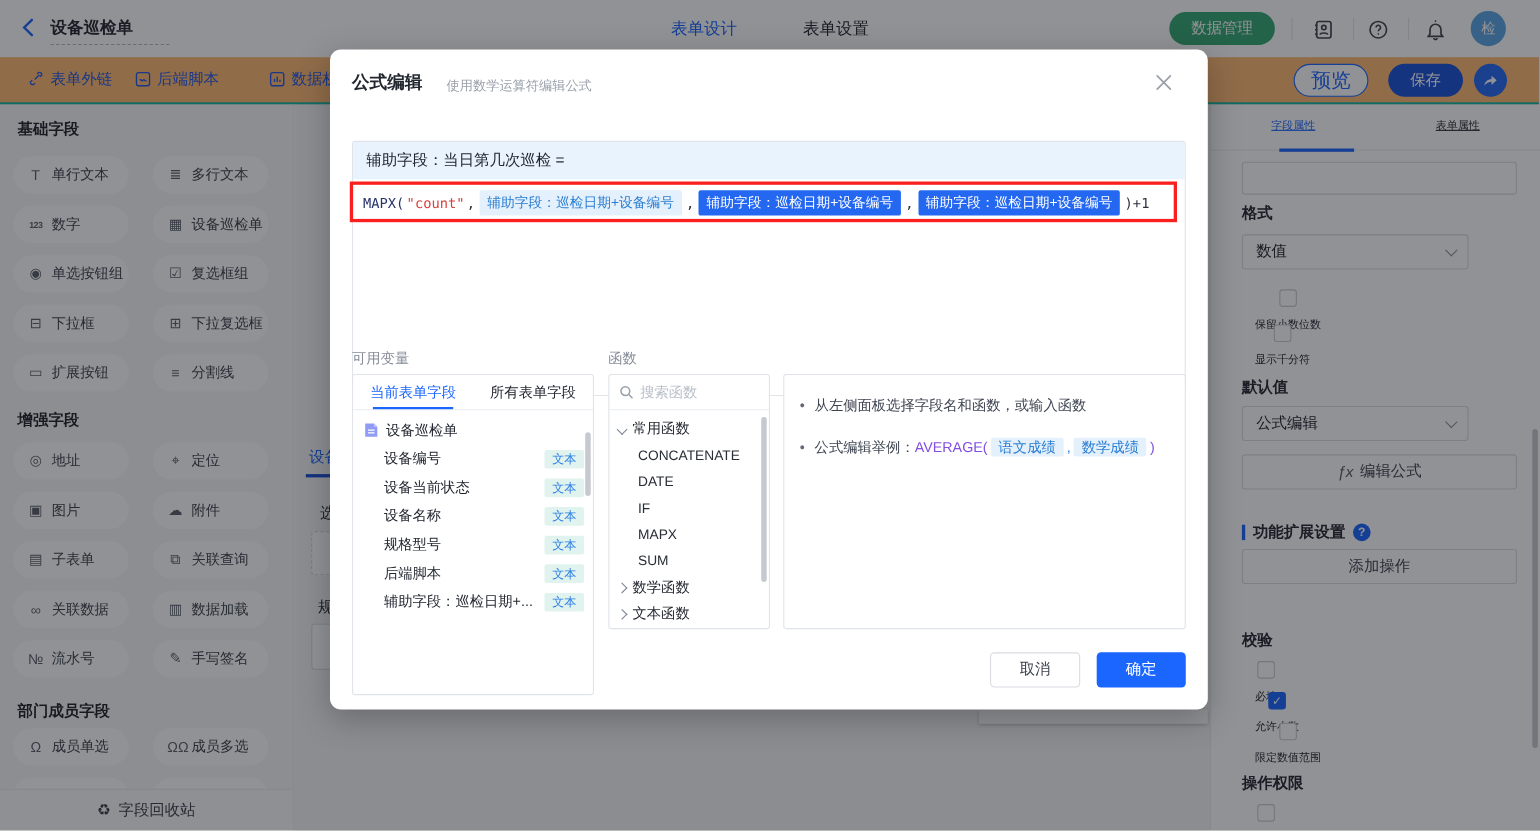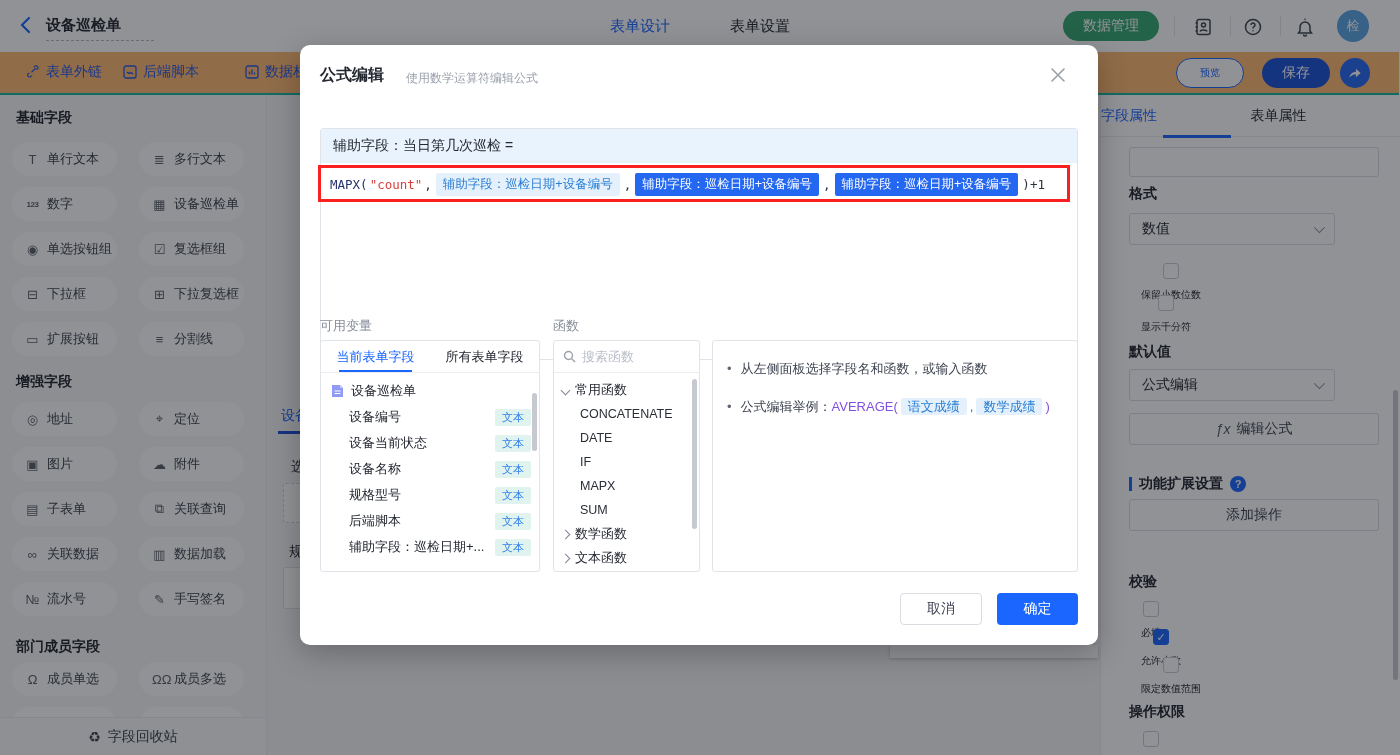--- a/index.html
+++ b/index.html
@@ -22,21 +22,21 @@
     border:none; border-radius:15px; font-size:14px; cursor:pointer; }
   .top-divider { top:16px; width:1px; height:20px; background:#e3e5e9; }
   .icon-btn { top:14px; width:26px; height:26px; display:flex; align-items:center; justify-content:center; cursor:pointer; color:#3d434d; }
   .avatar { left:1337px; top:10px; width:32px; height:32px; border-radius:50%; background:#5ba4e5;
     color:#fff; font-size:13px; display:flex; align-items:center; justify-content:center; cursor:pointer; }
 
   
   .toolbar { position:absolute; left:0; top:52px; width:1399px; height:43px; background:#fdba74; border-bottom:2px solid #14b8a6; }
   .tool-link { top:11px; display:flex; align-items:center; gap:6px; color:#2458e6; font-size:14px; cursor:pointer; }
   .btn-preview { left:1176px; top:6px; width:68px; height:30px; background:#fff; border:1px solid #1a66ff;
-    color:#1a66ff; border-radius:15px; font-size:10px; cursor:pointer; }
+    color:#1a66ff; border-radius:15px; font-size:18px; cursor:pointer; }
   .btn-save { left:1262px; top:6px; width:68px; height:30px; background:#1b52d9; border:none;
     color:#fff; border-radius:15px; font-size:14px; cursor:pointer; }
   .btn-share { left:1340px; top:6px; width:30px; height:30px; border-radius:50%; background:#2468f2;
     border:none; display:flex; align-items:center; justify-content:center; cursor:pointer; }
 
   
   .sidebar { position:absolute; left:0; top:95px; width:267px; height:660px; background:#f7f8fa; border-right:1px solid #ebedf0; }
   .sec-title { left:16px; font-weight:bold; font-size:14px; color:#1f2329; }
   .field-pill { width:105px; height:34px; background:#fff; border-radius:17px; display:flex; align-items:center;
     gap:7px; padding-left:13px; font-size:13px; color:#3c424c; cursor:grab; }
@@ -52,21 +52,21 @@
   .cv-tabline { left:11px; top:336px; width:30px; height:3px; background:#1a4fd6; }
   .cv-lab { font-size:14px; color:#2b2f38; white-space:nowrap; }
   .cv-dash { left:16px; top:388px; width:24px; height:40px; background:#fff; border:1px dashed #cfd3da; border-radius:3px; }
   .cv-box { left:16px; top:472px; width:24px; height:42px; background:#fff; border:1px solid #dcdfe4; border-radius:3px; }
   .cv-bar { left:623px; top:550px; width:208px; height:13px; background:#fff; box-shadow:0 1px 3px rgba(0,0,0,.2); }
 
   
   .rpanel { position:absolute; left:1100px; top:95px; width:300px; height:660px; background:#fff; border-left:1px solid #ebedf0; }
   .rtabs { position:absolute; left:0; top:0; width:100%; height:42px; border-bottom:1px solid #ebedf0;
     display:flex; }
-  .rtab { flex:1; line-height:40px; font-size:14px; cursor:pointer; }
+  .rtab { flex:1; text-align:center; line-height:40px; font-size:10px; cursor:pointer;text-decoration:underline; }
   .rtab.active { color:#1a66ff; }
   .rtab-underline { left:62px; top:40px; width:68px; height:3px; background:#1a66ff; }
   .rp-label { left:28px; font-weight:bold; font-size:14px; }
   .rp-input { left:28px; width:250px; height:30px; border:1px solid #d9dce1; border-radius:3px; background:#fff; }
   .rp-select { left:28px; width:206px; height:32px; border:1px solid #d9dce1; border-radius:3px; background:#fff;
     display:flex; align-items:center; padding:0 12px; font-size:14px; cursor:pointer; justify-content:space-between; }
   .rp-btn { left:28px; width:250px; height:32px; border:1px solid #d9dce1; border-radius:3px; background:#fff;
     font-size:14px; color:#3d4350; cursor:pointer; display:flex; align-items:center; justify-content:center; gap:6px; }
   .chev { width:8px; height:8px; border-right:1.5px solid #8a919c; border-bottom:1.5px solid #8a919c;
     transform:rotate(45deg) translateY(-2px); flex:none; }
@@ -398,21 +398,21 @@
         <span class="tok">,</span>
         <span class="chipf dark">辅助字段：巡检日期+设备编号</span>
         <span class="tok">,</span>
         <span class="chipf dark">辅助字段：巡检日期+设备编号</span>
         <span class="tok">)+1</span>
     </div>
     <span class="red-annot"></span>
   </div>
 
   <span class="abs pane-label" style="left:20px;top:272px">可用变量</span>
-  <div class="abs pane" style="left:20px;top:295px;width:220px;height:232px">
+  <div class="abs pane" style="left:20px;top:295px;width:220px;height:292px">
     <div class="vars-tabs">
       <span class="vtab active">当前表单字段</span>
       <span class="vtab">所有表单字段</span>
     </div>
     <div class="tree-root">
       <svg width="13" height="14" viewBox="0 0 13 14">
           <path d="M1 1 h8 l3 3 v9 h-11 Z" fill="#8f9bf5"></path>
           <path d="M9 1 l3 3 h-3 Z" fill="#c3caff"></path>
           <path d="M3.5 7 h6 M3.5 9.5 h6" stroke="#fff" stroke-width="1"></path>
         </svg>

